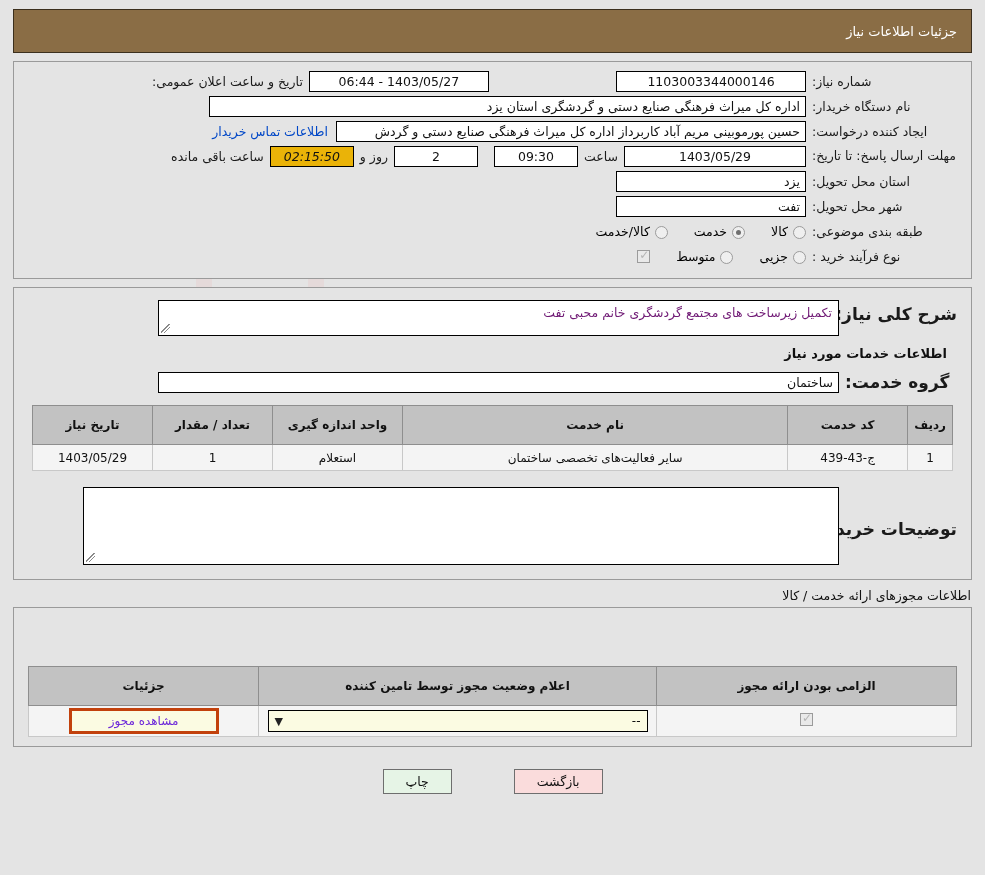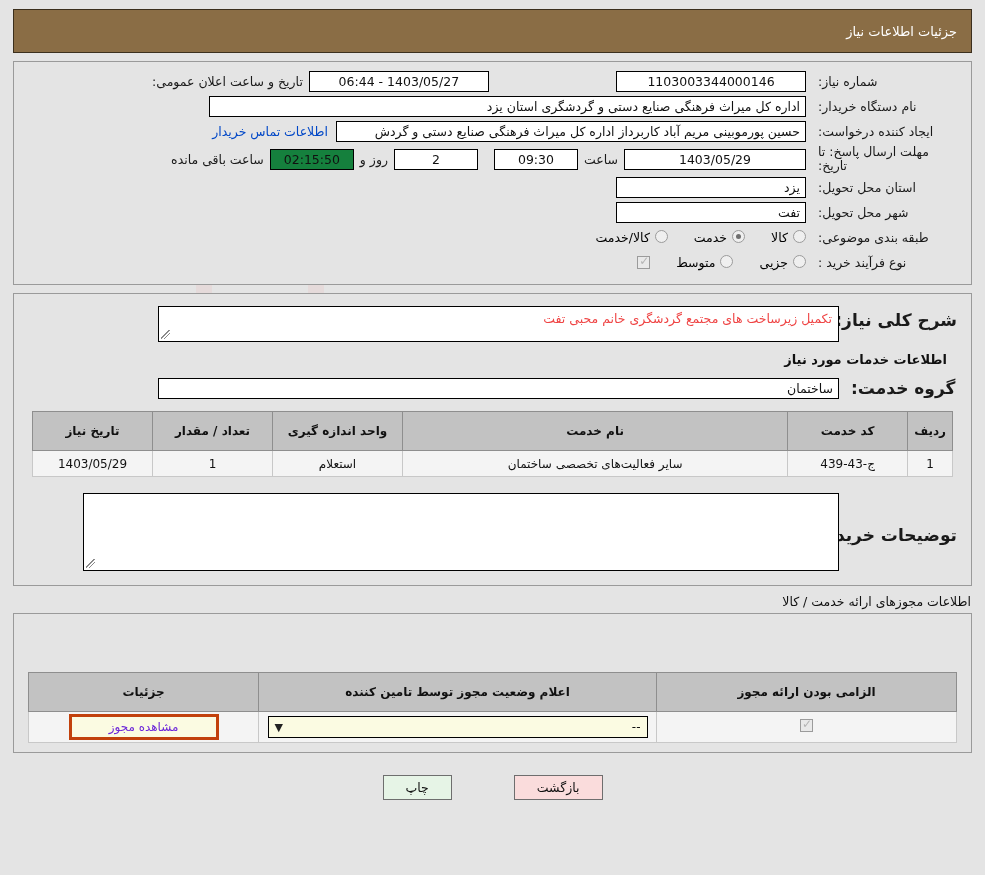--- a/index.html
+++ b/index.html
@@ -99,21 +99,21 @@
   .row {
     display: flex;
     align-items: center;
     margin-bottom: 3px;
     min-height: 22px;
   }
   .lbl {
     font-size: 12.5px;
     color: #1a1a1a;
     text-align: left;
-    padding-left: 12px;
+    padding-left: 6px;
     white-space: nowrap;
     flex: 0 0 auto;
   }
   .lbl-w {
     width: 155px;
   }
   .lbl2 {
     font-size: 12.5px;
     color: #1a1a1a;
     padding: 0 6px;
@@ -124,21 +124,21 @@
     background: #ffffff;
     height: 21px;
     line-height: 19px;
     font-size: 12.5px;
     padding: 0 5px;
     color: #111;
     text-align: right;
     overflow: hidden;
     white-space: nowrap;
   }
-  .fld.cream { background: #15803d; text-align: center; }
+  .fld.cream { background: #eab308; text-align: center; font-style: italic; }
   .fld.center { text-align: center; }
 
   .link {
     color: #0047c7;
     font-size: 12.5px;
     text-decoration: none;
     white-space: nowrap;
     cursor: pointer;
   }
 
@@ -154,21 +154,21 @@
     flex: 0 0 auto;
   }
   .radio.on::after {
     content: "";
     position: absolute;
     left: 3px; top: 3px;
     width: 5px; height: 5px;
     border-radius: 50%;
     background: #6f6f6f;
   }
-  .radio-item { display:flex; align-items:flex-start; gap:5px; margin-left: 26px; }
+  .radio-item { display:flex; align-items:flex-end; gap:5px; margin-left: 26px; }
   .chk {
     width: 13px; height: 13px;
     border: 1px solid #9b9b9b;
     background: #e9e9e9;
     display: inline-block;
     position: relative;
     flex: 0 0 auto;
   }
   .chk.on::after{
     content: "✓";
@@ -176,21 +176,21 @@
     font-size: 12px; color:#ffffff;
     font-family:"DejaVu Sans", sans-serif;
   }
   .chk.grey.on::after{ color:#b4b4b4; }
 
   
   .ta {
     border: 1px solid #000;
     background: #fff;
     font-size: 12.5px;
-    color: #ef4444;
+    color: #701a75;
     padding: 4px 6px;
     position: relative;
     text-align: right;
     overflow: hidden;
   }
   .ta::after {
     content: "";
     position: absolute;
     left: 2px; bottom: 2px;
     width: 9px; height: 9px;

